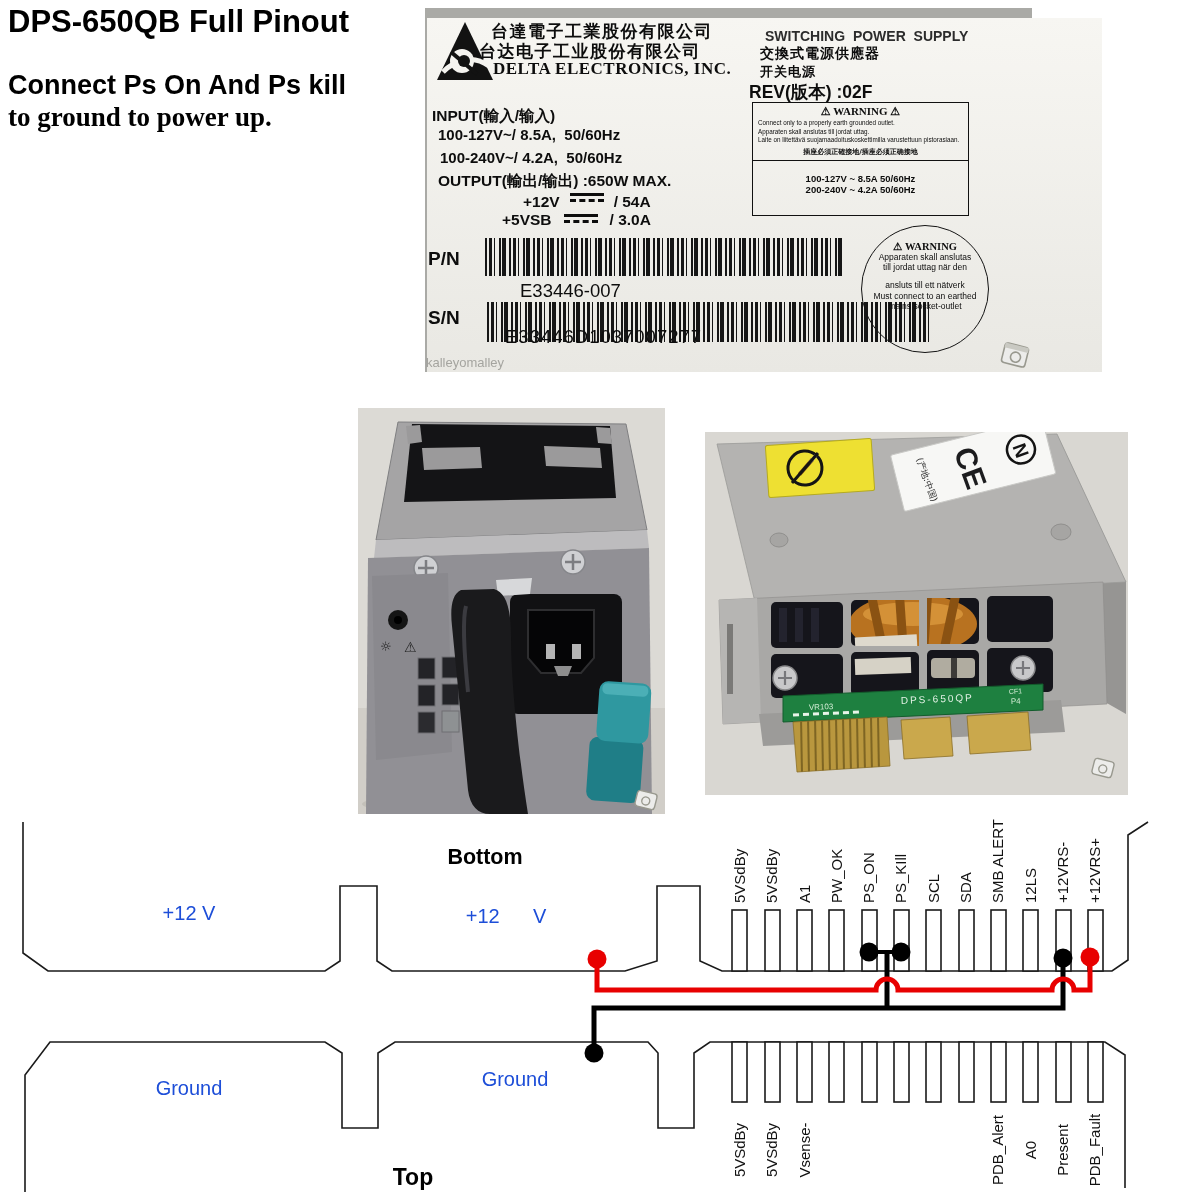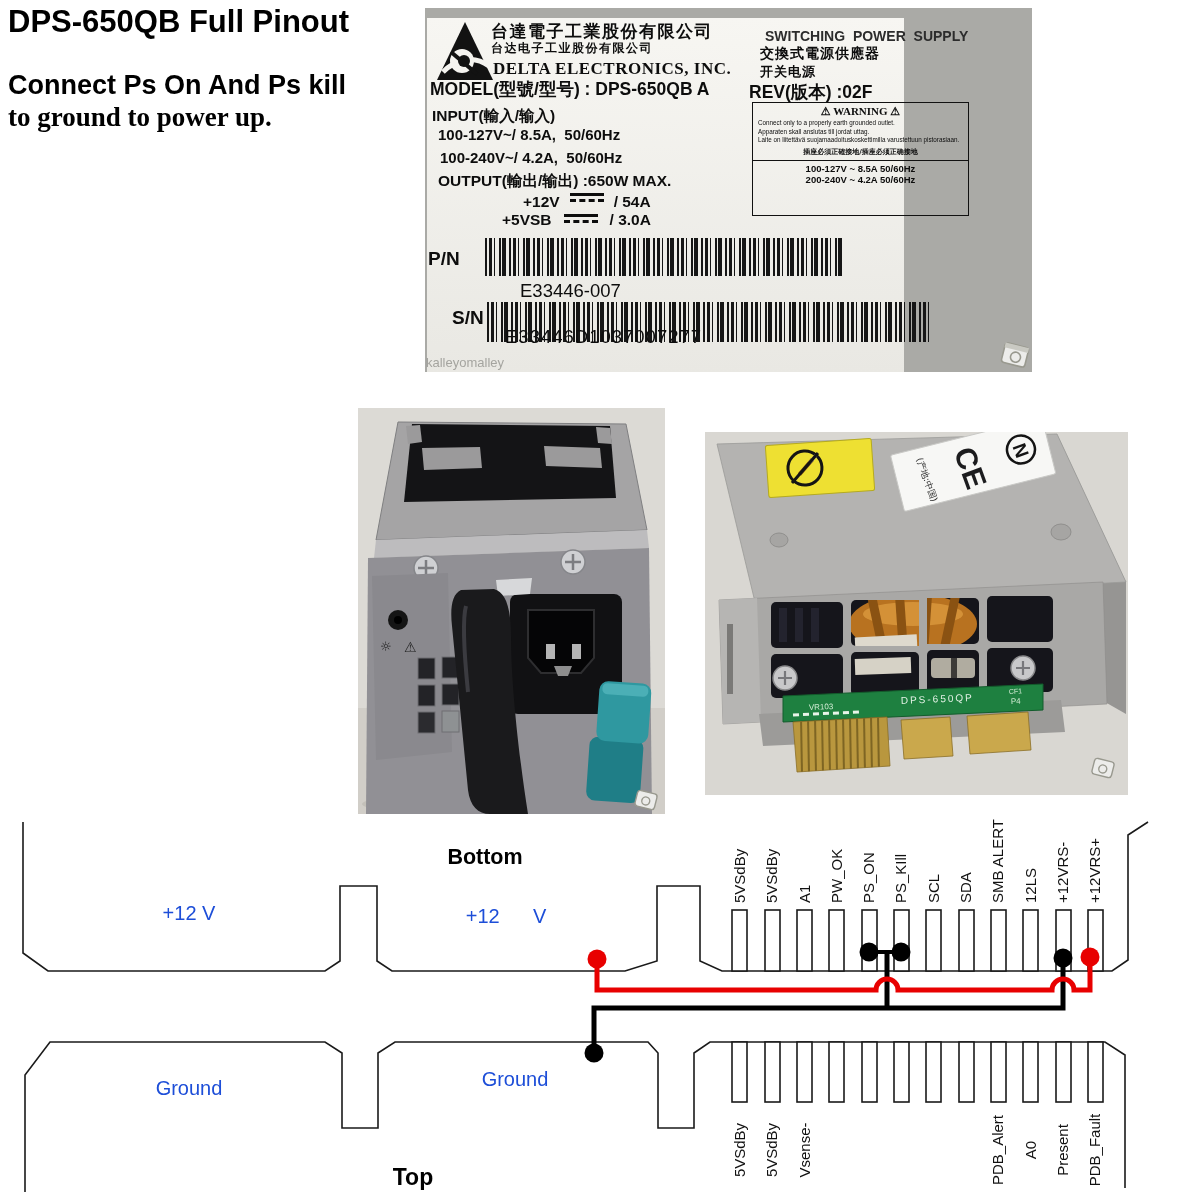--- a/index.html
+++ b/index.html
@@ -3,38 +3,38 @@
 <meta charset="utf-8">
 <style>
   html,body{margin:0;padding:0;background:#fff;width:1200px;height:1200px;overflow:hidden;
     font-family:"Liberation Sans",sans-serif;color:#000;}
   .abs{position:absolute;}
   
   #header-title{left:8px;top:4px;font-size:31px;font-weight:bold;}
   .note-line{left:8px;font-size:27px;font-weight:bold;}
   
   #label-photo{left:425px;top:8px;width:607px;height:364px;background:#aaaaa6;}
-  #label-card{position:absolute;left:2px;top:10px;width:477px;height:354px;
+  #label-card{position:absolute;left:2px;top:10px;width:675px;height:354px;
     background:linear-gradient(180deg,#f7f6f2,#e9e8e3);color:#0d0d0d;}
   .lt{position:absolute;white-space:pre;}
   .b{font-weight:bold;}
   .serif{font-family:"Liberation Serif",serif;}
   .dc{display:inline-block;width:34px;height:9px;border-top:3px solid #0d0d0d;position:relative;}
   .dc::after{content:"";position:absolute;left:0;right:0;top:3px;border-top:3px dashed #0d0d0d;}
   .barcode{position:absolute;background:repeating-linear-gradient(90deg,
     #161616 0 2px,transparent 2px 4px,#161616 4px 7px,transparent 7px 9px,
     #161616 9px 10px,transparent 10px 14px,#161616 14px 16px,transparent 16px 17px,
     #161616 17px 21px,transparent 21px 24px);}
   #warn-box{position:absolute;left:325px;top:84px;width:215px;height:112px;border:1.2px solid #111;
     text-align:center;}
   #warn-box .wtitle{font-family:"Liberation Serif",serif;font-weight:bold;font-size:11px;margin-top:2px;}
   #warn-box .wsmall{font-size:6.3px;line-height:7.6px;text-align:left;padding:1px 5px 0 5px;}
   #warn-box .wcn{font-size:7px;font-weight:bold;margin-top:3px;}
   #warn-box .wrate{font-size:9.5px;font-weight:bold;line-height:11.5px;border-top:1px solid #111;
-    margin-top:3px;padding-top:2px;}
+    margin-top:3px;padding-top:12px;}
   #warn-circle{position:absolute;left:434px;top:207px;width:126px;height:126px;border:1.6px solid #141414;
     border-radius:50%;text-align:center;}
   #warn-circle .wtitle{font-family:"Liberation Serif",serif;font-weight:bold;font-size:10.5px;margin-top:14px;}
   #warn-circle .wline{font-size:8.5px;line-height:10.2px;}
   .gap8{height:8px;}
   
   #pinout-svg{left:0;top:815px;}
   .vlab{position:absolute;font-size:15px;color:#111;white-space:nowrap;
     transform-origin:0 0;transform:rotate(-90deg);}
   .vlab.vc{transform:rotate(-90deg) translateX(-50%);}
@@ -53,42 +53,41 @@
   <div id="label-card">
 
     <svg class="abs" style="left:10px;top:4px;" width="56" height="58" viewBox="0 0 56 58">
       <polygon points="28,0 56,58 0,58" fill="#121212"></polygon>
       <path d="M6,50 C18,38 36,32 52,44" stroke="#f4f3ef" stroke-width="5" fill="none"></path>
       <circle cx="25" cy="39" r="12" fill="#f4f3ef"></circle>
       <circle cx="27" cy="39" r="6" fill="#121212"></circle>
       <path d="M14,30 L40,52" stroke="#121212" stroke-width="4"></path>
     </svg>
     <div class="lt b cjk" style="left:64px;top:2px;font-size:17px;letter-spacing:1.5px;">台達電子工業股份有限公司</div>
-    <div class="lt b cjk" style="left:64px;top:22px;font-size:12px;letter-spacing:1.5px;">台达电子工业股份有限公司</div>
+    <div class="lt b cjk" style="left:52px;top:22px;font-size:17px;letter-spacing:1.5px;">台达电子工业股份有限公司</div>
     <div class="lt b serif" style="left:66px;top:41px;font-size:17px;letter-spacing:.5px;">DELTA ELECTRONICS, INC.</div>
-    <div class="lt b" style="left:3px;top:59px;font-size:17.5px;">MODEL(型號/型号) : DPS-650QB A</div>
     <div class="lt b" style="left:5px;top:88px;font-size:15.5px;">INPUT(輸入/输入)</div>
     <div class="lt b" style="left:11px;top:108px;font-size:15px;">100-127V~/ 8.5A,  50/60Hz</div>
     <div class="lt b" style="left:13px;top:131px;font-size:15px;">100-240V~/ 4.2A,  50/60Hz</div>
     <div class="lt b" style="left:11px;top:153px;font-size:15.5px;">OUTPUT(輸出/输出) :650W MAX.</div>
     <div class="lt b" style="left:96px;top:175px;font-size:15.5px;display:flex;gap:10px;">
       <span>+12V</span>
       <span class="dc"></span>
       <span>/ 54A</span>
     </div>
     <div class="lt b" style="left:75px;top:193px;font-size:15.5px;display:flex;align-items:center;gap:12px;">
       <span>+5VSB</span>
       <span class="dc"></span>
       <span>/ 3.0A</span>
     </div>
 
     <div class="lt b" style="left:1px;top:230px;font-size:19px;">P/N</div>
     <div class="barcode" style="left:58px;top:220px;width:360px;height:38px;"></div>
     <div class="lt" style="left:93px;top:262px;font-size:18.5px;">E33446-007</div>
-    <div class="lt b" style="left:1px;top:289px;font-size:19px;padding-left:24px;">S/N</div>
+    <div class="lt b" style="left:1px;top:289px;font-size:19px;">S/N</div>
     <div class="barcode" style="left:60px;top:284px;width:445px;height:40px;"></div>
     <div class="lt" style="left:78px;top:308px;font-size:18.5px;letter-spacing:1px;">E33446D1037007277</div>
     <div class="lt" style="left:-1px;top:337px;font-size:13px;color:rgba(118,118,114,.6);">kalleyomalley</div>
 
     <div class="lt b" style="left:338px;top:10px;font-size:14px;color:#2c2c2c;">SWITCHING  POWER  SUPPLY</div>
     <div class="lt b cjk" style="left:333px;top:27px;font-size:14px;letter-spacing:1px;">交換式電源供應器</div>
     <div class="lt b cjk" style="left:333px;top:45px;font-size:13px;letter-spacing:1px;">开关电源</div>
     <div class="lt b" style="left:322px;top:62px;font-size:17.5px;">REV(版本) :02F</div>
 
     <div id="warn-box">
@@ -100,20 +99,32 @@
       <div class="wsmall">Connect only to a properly earth grounded outlet.</div>
       <div class="wsmall">Apparaten skall anslutas till jordat uttag.</div>
       <div class="wsmall">Laite on liitettävä suojamaadoituskoskettimilla varustettuun pistorasiaan.</div>
       <div class="wcn cjk">插座必須正確接地/插座必须正确接地</div>
       <div class="wrate">
         <div>100-127V ~ 8.5A   50/60Hz</div>
         <div>200-240V ~ 4.2A   50/60Hz</div>
       </div>
     </div>
 
+    <div id="warn-circle">
+      <div class="wtitle">
+        <span>⚠</span>
+        <span>WARNING</span>
+      </div>
+      <div class="wline">Apparaten skall anslutas</div>
+      <div class="wline">till jordat uttag när den</div>
+      <div class="gap8"></div>
+      <div class="wline">ansluts till ett nätverk</div>
+      <div class="wline">Must connect to an earthed</div>
+      <div class="wline">mains socket-outlet</div>
+    </div>
 
     <svg class="abs" style="left:570px;top:320px;" width="36" height="34" viewBox="0 0 36 34">
       <g transform="translate(18,17) rotate(14)">
         <rect x="-12" y="-10" width="24" height="20" rx="3" fill="#ececea" stroke="#99998f" stroke-width="1.6"></rect>
         <rect x="-12" y="-10" width="24" height="5" fill="#c9c9c2"></rect>
         <circle cx="1" cy="2" r="5" fill="none" stroke="#99998f" stroke-width="1.6"></circle>
       </g>
     </svg>
   </div>
 </div>

